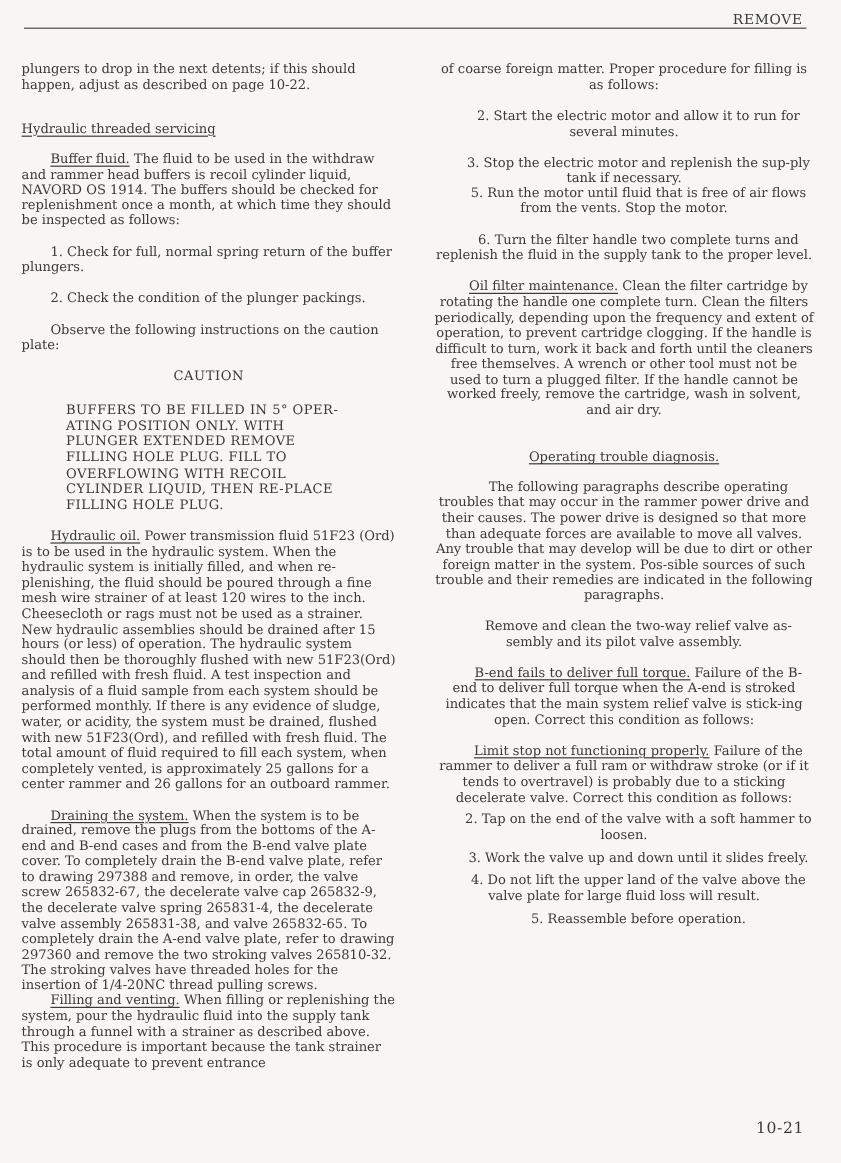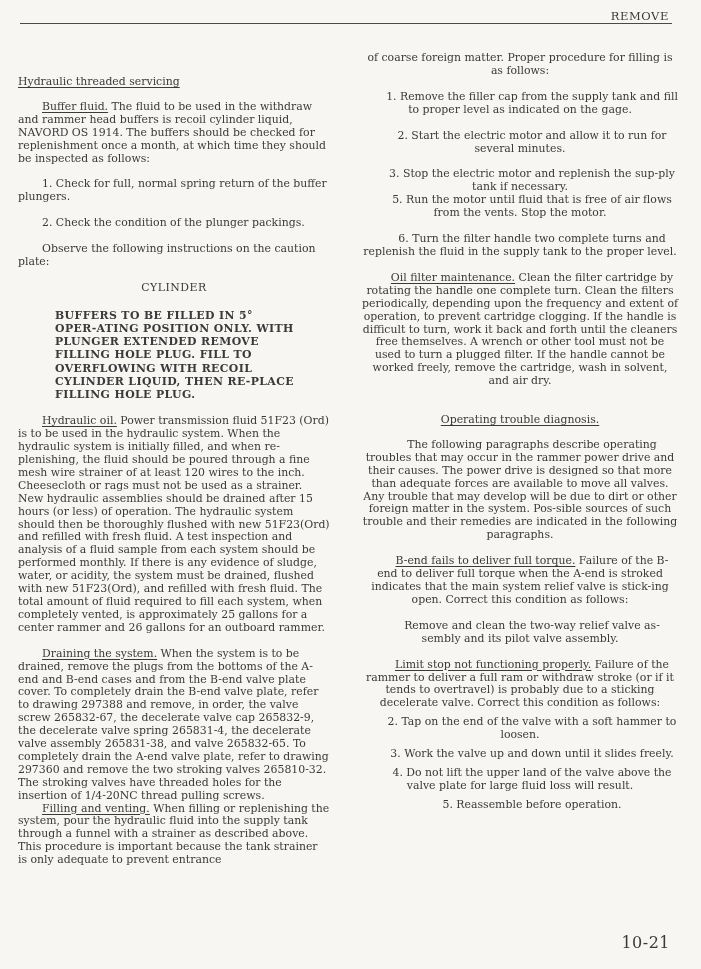--- a/index.html
+++ b/index.html
@@ -21,70 +21,70 @@
   .col {
     position: absolute; top: 52px;
     font-size: 10.9px; line-height: 12.9px;
   }
   .col.left { left: 18px; width: 312px; }
   .col.right { left: 362px; width: 316px; text-align: center; }
   p { margin: 0; }
   .ind { text-indent: 24px; }
   .ul { text-decoration: underline; text-decoration-thickness: 1px; text-underline-offset: 2px; }
   .caution-title { text-align: center; letter-spacing: 0.5px; }
-  .caution-body { margin-left: 37px; width: 240px; letter-spacing: 0.4px; line-height: 13.2px; font-weight: bold; }
+  .caution-body { margin-left: 37px; width: 240px; letter-spacing: 0.4px; line-height: 13.2px; }
   .folio {
-    position: absolute; right: 31px; top: 933px; font-size: 16px; letter-spacing: 0.5px;
+    position: absolute; right: 31px; top: 933px; font-size: 13px; letter-spacing: 0.5px;
   }
 </style>
 </head>
 <body>
 
 <div class="header-rule"></div>
 <div class="running-head">REMOVE</div>
 
 <div class="col left">
+  <p>plungers to drop in the next detents; if this should happen, adjust as described on page 10-22.</p>
 
   <p style="margin-top:24px" class="ul">Hydraulic threaded servicing</p>
 
   <p class="ind" style="margin-top:12px"><span class="ul">Buffer fluid.</span><span> The fluid to be used in the withdraw and rammer head buffers is recoil cylinder liquid, NAVORD OS 1914. The buffers should be checked for replenishment once a month, at which time they should be inspected as follows:</span></p>
 
   <p class="ind" style="margin-top:13px">1.  Check for full, normal spring return of the buffer plungers.</p>
   <p class="ind" style="margin-top:13px">2.  Check the condition of the plunger packings.</p>
 
   <p class="ind" style="margin-top:13px">Observe the following instructions on the caution plate:</p>
 
-  <p class="caution-title" style="margin-top:13px">CYLINDER</p>
+  <p class="caution-title" style="margin-top:13px">CAUTION</p>
   <p class="caution-body" style="margin-top:14px">BUFFERS TO BE FILLED IN 5° OPER-ATING POSITION ONLY. WITH PLUNGER EXTENDED REMOVE FILLING HOLE PLUG. FILL TO OVERFLOWING WITH RECOIL CYLINDER LIQUID, THEN RE-PLACE FILLING HOLE PLUG.</p>
 
   <p class="ind" style="margin-top:14px"><span class="ul">Hydraulic oil.</span><span> Power transmission fluid 51F23 (Ord) is to be used in the hydraulic system. When the hydraulic system is initially filled, and when re-plenishing, the fluid should be poured through a fine mesh wire strainer of at least 120 wires to the inch. Cheesecloth or rags must not be used as a strainer. New hydraulic assemblies should be drained after 15 hours (or less) of operation. The hydraulic system should then be thoroughly flushed with new 51F23(Ord) and refilled with fresh fluid. A test inspection and analysis of a fluid sample from each system should be performed monthly. If there is any evidence of sludge, water, or acidity, the system must be drained, flushed with new 51F23(Ord), and refilled with fresh fluid. The total amount of fluid required to fill each system, when completely vented, is approximately 25 gallons for a center rammer and 26 gallons for an outboard rammer.</span></p>
 
   <p class="ind" style="margin-top:13px"><span class="ul">Draining the system.</span><span> When the system is to be drained, remove the plugs from the bottoms of the A-end and B-end cases and from the B-end valve plate cover. To completely drain the B-end valve plate, refer to drawing 297388 and remove, in order, the valve screw 265832-67, the decelerate valve cap 265832-9, the decelerate valve spring 265831-4, the decelerate valve assembly 265831-38, and valve 265832-65. To completely drain the A-end valve plate, refer to drawing 297360 and remove the two stroking valves 265810-32. The stroking valves have threaded holes for the insertion of 1/4-20NC thread pulling screws.</span></p>
 
   <p class="ind" style=""><span class="ul">Filling and venting.</span><span> When filling or replenishing the system, pour the hydraulic fluid into the supply tank through a funnel with a strainer as described above. This procedure is important because the tank strainer is only adequate to prevent entrance</span></p>
 </div>
 
 <div class="col right">
   <p>of coarse foreign matter. Proper procedure for filling is as follows:</p>
 
-  <p class="ind" style="margin-top:13px">1.  Remove the filler cap from the supply tank and fill to proper level as indicated on the gage.</p>
   <p class="ind" style="margin-top:13px">2.  Start the electric motor and allow it to run for several minutes.</p>
   <p class="ind" style="margin-top:13px">3.  Stop the electric motor and replenish the sup-ply tank if necessary.</p>
   <p class="ind" style="">5.  Run the motor until fluid that is free of air flows from the vents. Stop the motor.</p>
   <p class="ind" style="margin-top:13px">6.  Turn the filter handle two complete turns and replenish the fluid in the supply tank to the proper level.</p>
 
   <p class="ind" style="margin-top:13px"><span class="ul">Oil filter maintenance.</span><span> Clean the filter cartridge by rotating the handle one complete turn. Clean the filters periodically, depending upon the frequency and extent of operation, to prevent cartridge clogging. If the handle is difficult to turn, work it back and forth until the cleaners free themselves. A wrench or other tool must not be used to turn a plugged filter. If the handle cannot be worked freely, remove the cartridge, wash in solvent, and air dry.</span></p>
 
   <p class="ul" style="margin-top:26px">Operating trouble diagnosis.</p>
 
   <p class="ind" style="margin-top:12px">The following paragraphs describe operating troubles that may occur in the rammer power drive and their causes. The power drive is designed so that more than adequate forces are available to move all valves. Any trouble that may develop will be due to dirt or other foreign matter in the system. Pos-sible sources of such trouble and their remedies are indicated in the following paragraphs.</p>
 
+  <p class="ind" style="margin-top:13px">Remove and clean the two-way relief valve as-sembly and its pilot valve assembly.</p>
+
   <p class="ind" style="margin-top:13px"><span class="ul">B-end fails to deliver full torque.</span><span> Failure of the B-end to deliver full torque when the A-end is stroked indicates that the main system relief valve is stick-ing open. Correct this condition as follows:</span></p>
-
-  <p class="ind" style="margin-top:13px">Remove and clean the two-way relief valve as-sembly and its pilot valve assembly.</p>
 
   <p class="ind" style="margin-top:13px"><span class="ul">Limit stop not functioning properly.</span><span> Failure of the rammer to deliver a full ram or withdraw stroke (or if it tends to overtravel) is probably due to a sticking decelerate valve. Correct this condition as follows:</span></p>
 
   <p class="ind" style="margin-top:6px">2.  Tap on the end of the valve with a soft hammer to loosen.</p>
   <p class="ind" style="margin-top:6px">3.  Work the valve up and down until it slides freely.</p>
   <p class="ind" style="margin-top:6px">4.  Do not lift the upper land of the valve above the valve plate for large fluid loss will result.</p>
   <p class="ind" style="margin-top:6px">5.  Reassemble before operation.</p>
 </div>
 
 <div class="folio">10-21</div>

